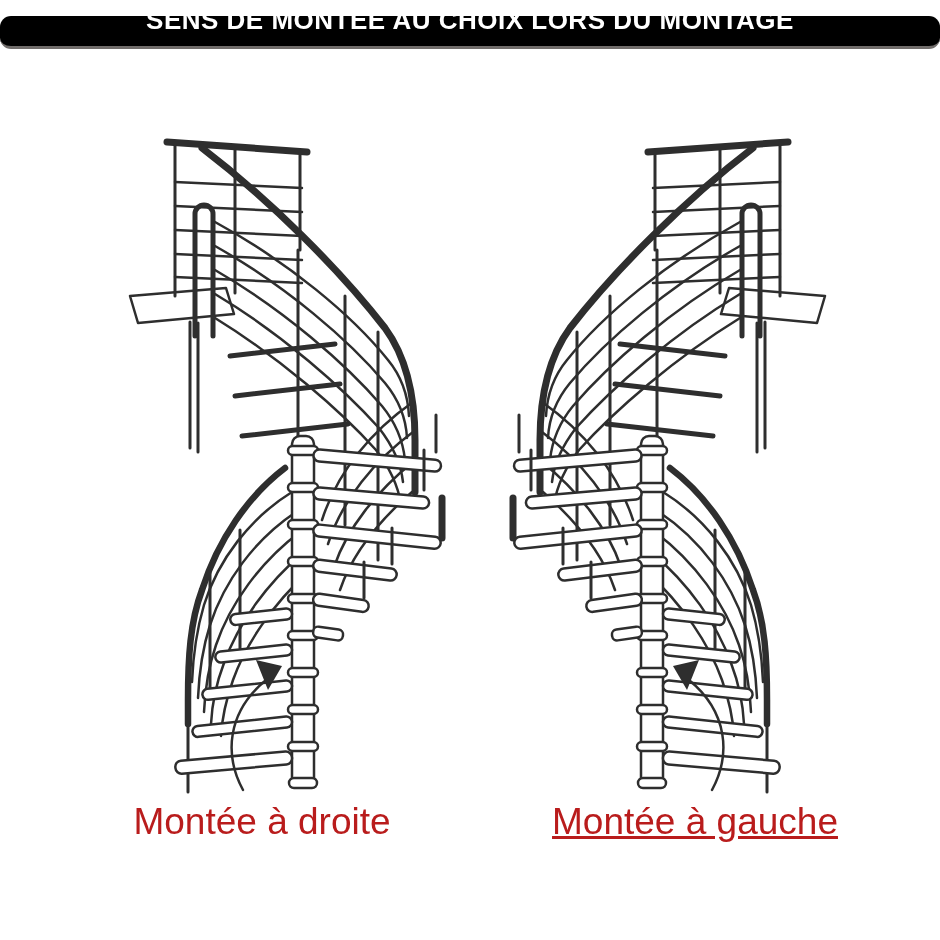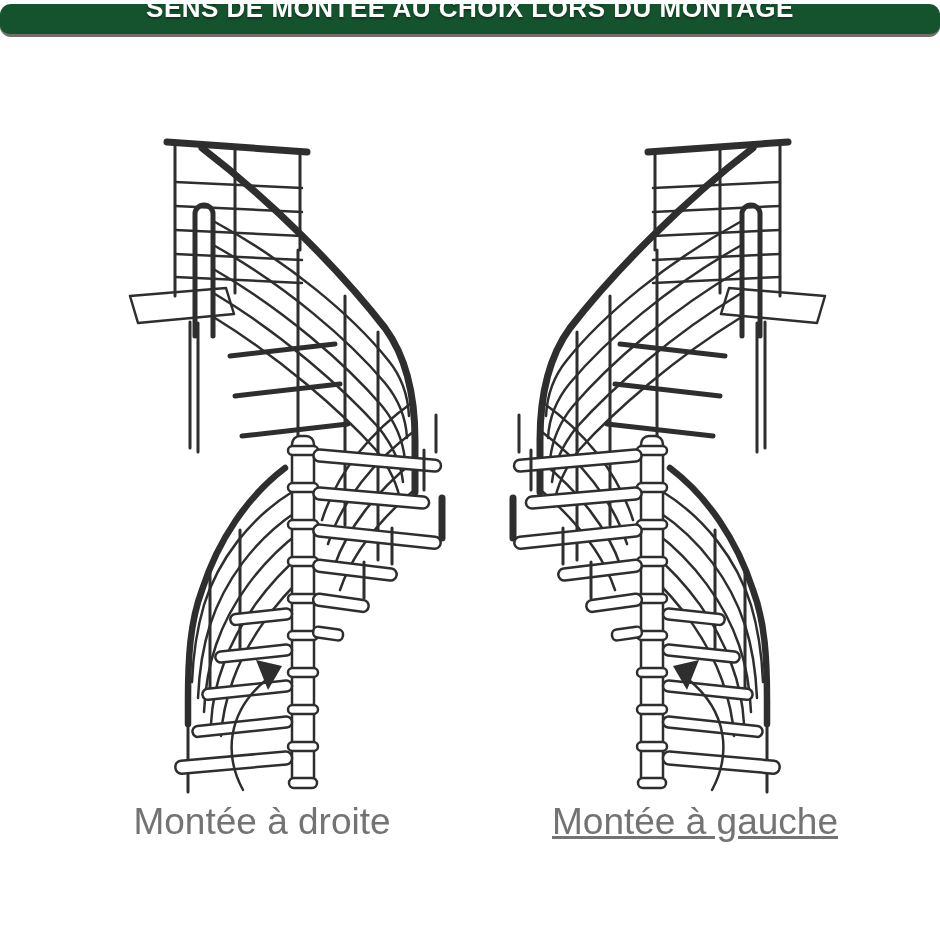--- a/index.html
+++ b/index.html
@@ -1,32 +1,32 @@
 <!DOCTYPE html>
 <html><head>
 <meta charset="utf-8">
 <style>
   html,body{margin:0;padding:0;background:#ffffff;}
   .stage{
     position:relative;width:940px;height:940px;background:#ffffff;overflow:hidden;
     font-family:"Liberation Sans", sans-serif;
   }
   .header-bar{
-    position:absolute;top:4px;left:0;width:940px;height:30px;
-    background:#14532d;border-bottom:3px solid #716d6b;overflow:hidden;border-radius:11px;
+    position:absolute;top:16px;left:0;width:940px;height:30px;
+    background:#000000;border-bottom:3px solid #716d6b;overflow:hidden;border-radius:11px;
   }
   .header-title{
     position:absolute;top:-11px;left:0;width:100%;text-align:center;
     font-size:26px;font-weight:bold;color:#ffffff;letter-spacing:.5px;
     text-shadow:0 2px 2px rgba(0,0,0,.35);white-space:nowrap;
   }
   .diagram-svg{position:absolute;top:0;left:0;}
   .caption{
     position:absolute;top:801px;width:380px;text-align:center;
-    font-size:37px;color:#737373;
+    font-size:37px;color:#b91c1c;
   }
   .caption-left{left:72px;}
   .caption-right{left:505px;text-decoration:underline;}
 </style>
 </head>
 <body>
 
 <div class="stage">
 
   <div class="header-bar">

